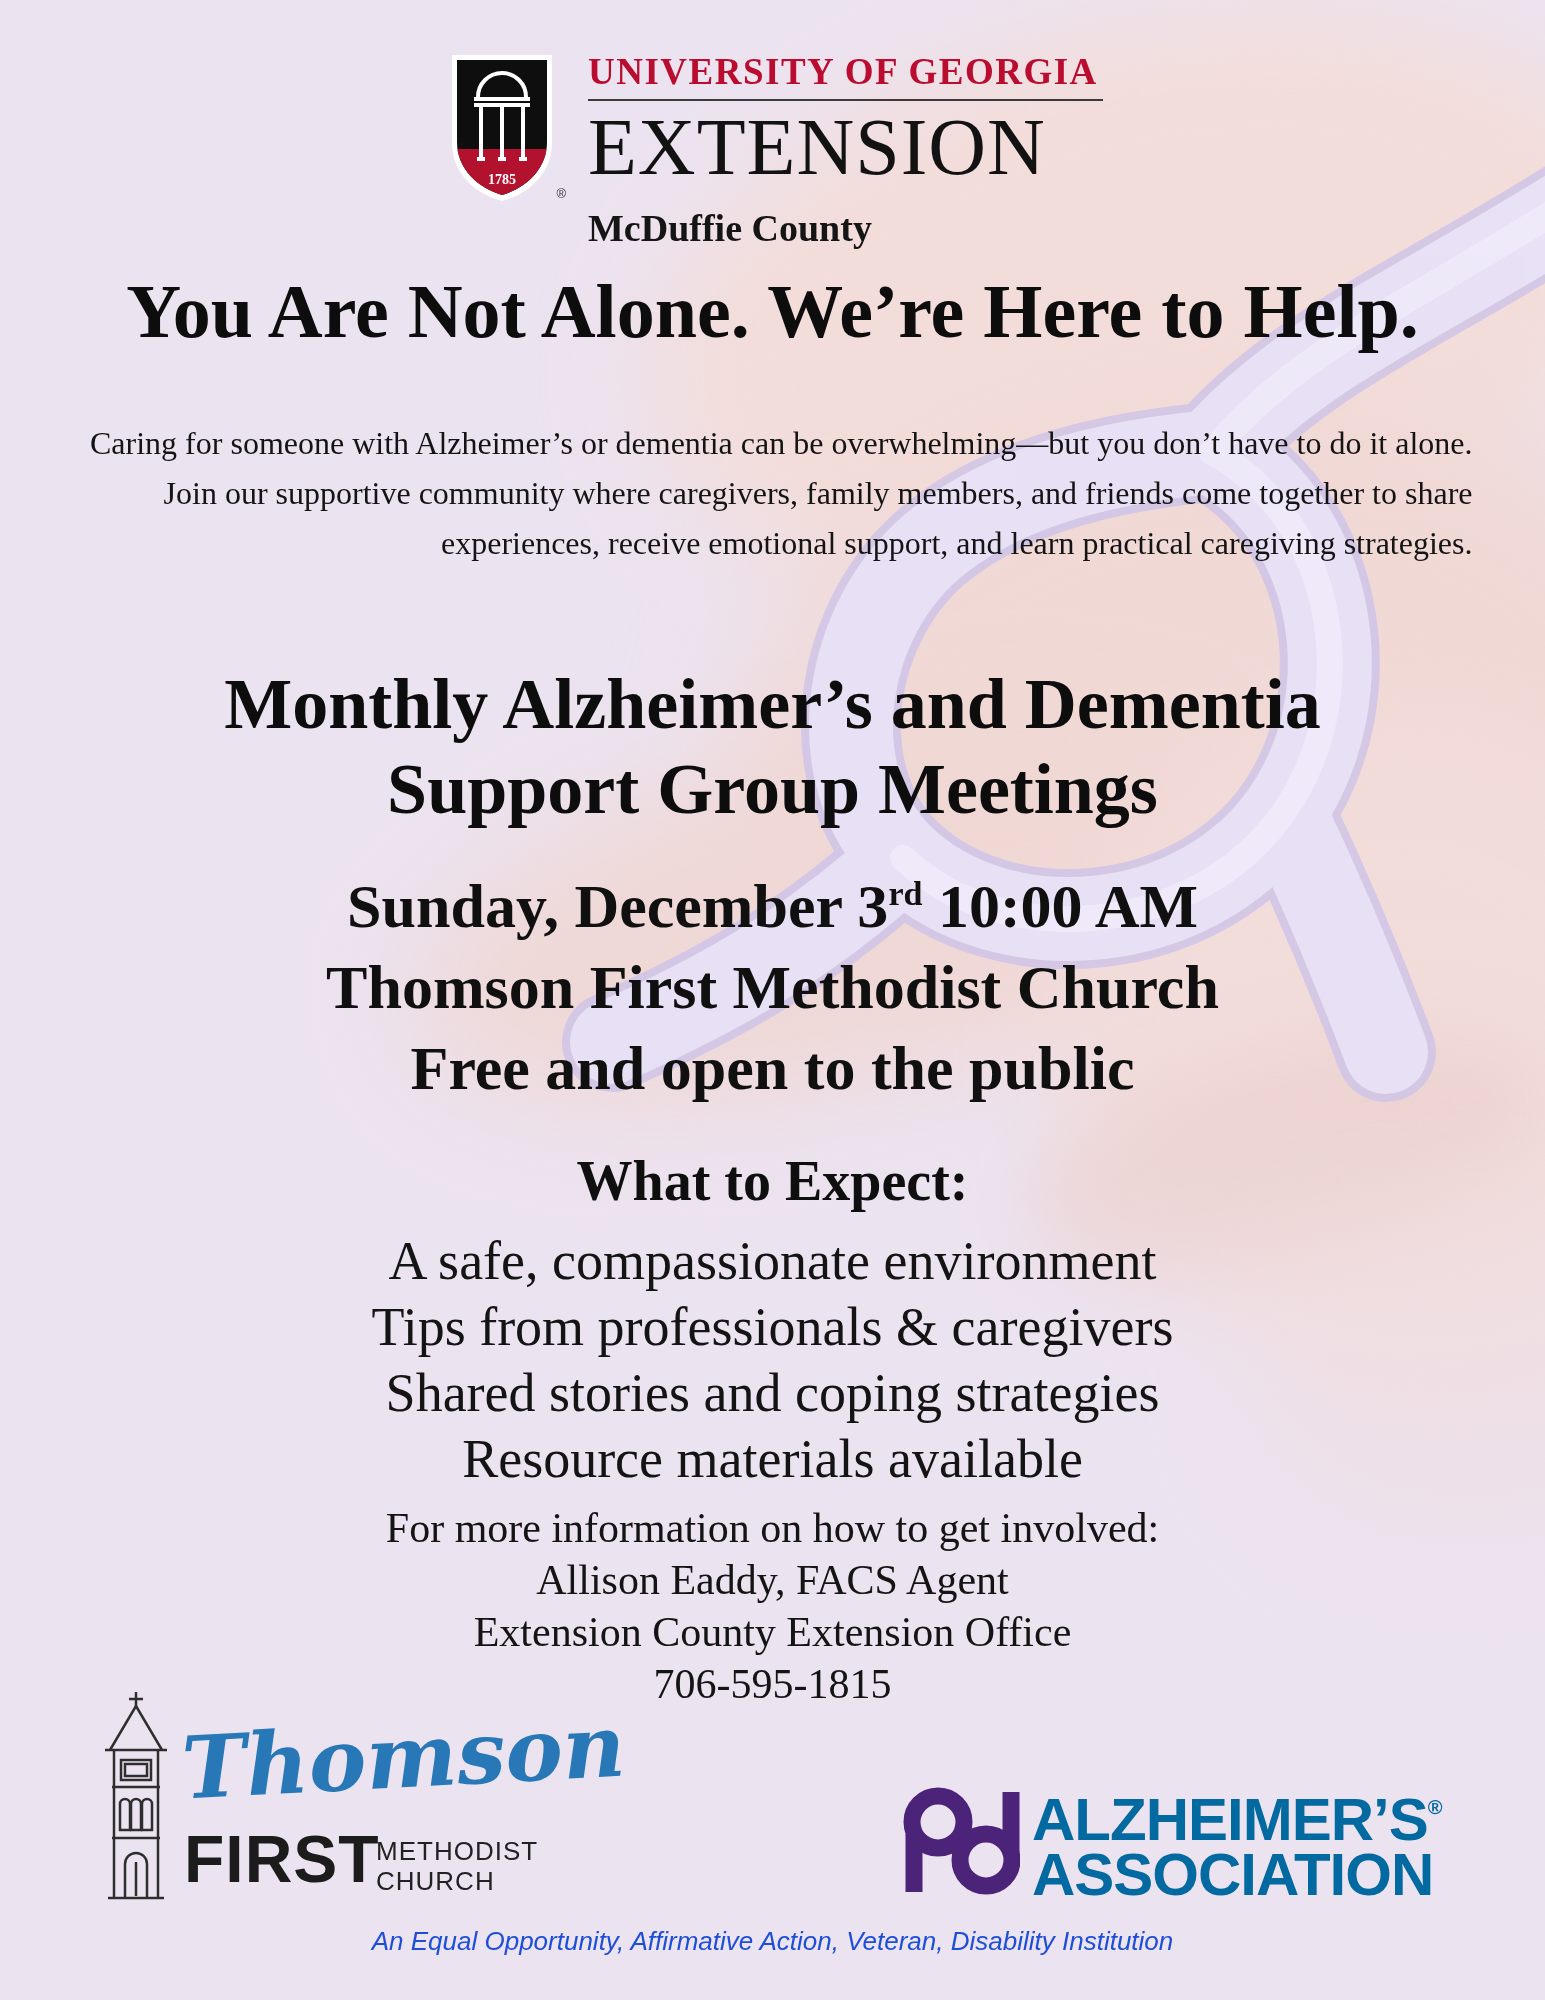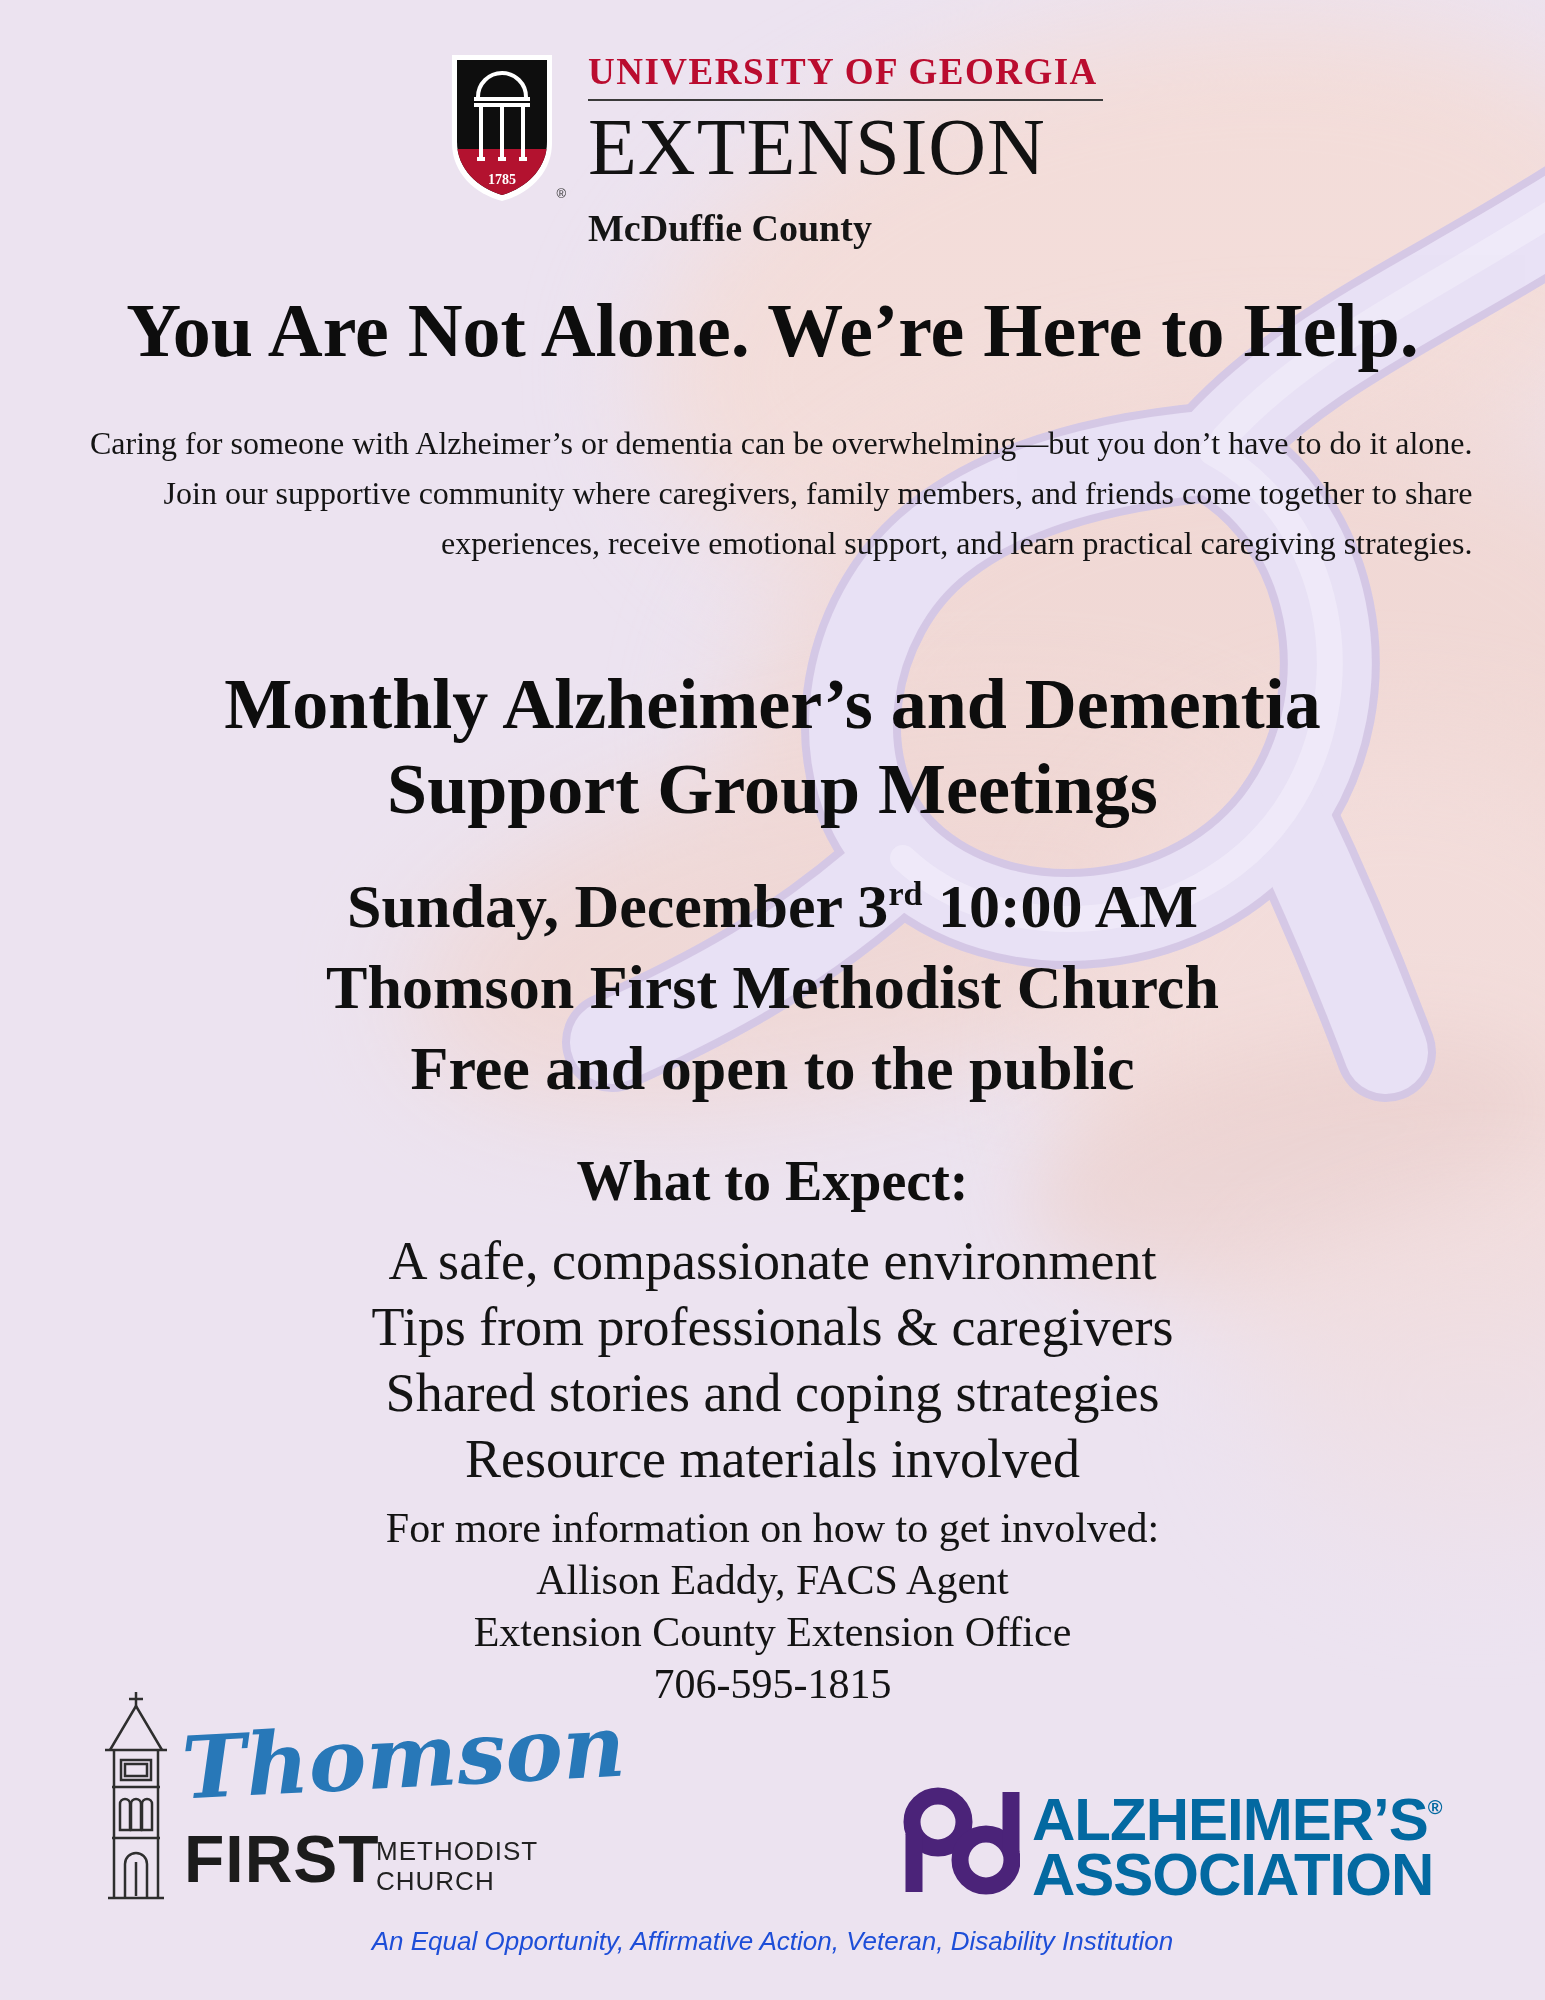--- a/index.html
+++ b/index.html
@@ -31,21 +31,21 @@
   .uga{left:450px;top:53px;display:flex;align-items:flex-start;}
   .uga-shield-wrap{position:relative;width:104px;height:150px;flex:0 0 auto;}
   .uga-reg{position:absolute;right:-12px;bottom:2px;font-size:13px;color:#333;font-family:"Liberation Sans",sans-serif;}
   .uga-text{margin-left:34px;display:flex;flex-direction:column;align-items:flex-start;text-align:left;}
   .uga-univ{font-size:37px;font-weight:bold;letter-spacing:1.5px;color:#ba0c2f;line-height:1;white-space:nowrap;}
   .uga-rule{width:515px;height:2px;background:#3a3a3a;margin:9px 0 4px 0;}
   .uga-ext{font-size:80px;letter-spacing:1px;color:#121212;line-height:1.05;white-space:nowrap;}
   .uga-county{font-size:38px;font-weight:bold;color:#151515;margin-top:20px;line-height:1;}
   
   .center{left:0;width:100%;text-align:center;}
-  .headline{top:292px;font-size:76px;font-weight:bold;color:#0d0d0d;letter-spacing:0;line-height:1;}
+  .headline{top:273px;font-size:76px;font-weight:bold;color:#0d0d0d;letter-spacing:0;line-height:1;}
   .intro{top:418px;left:50%;transform:translateX(-50%);width:1400px;font-size:32px;line-height:50px;color:#141414;text-align:right;}
   .meeting-title{top:662px;font-weight:bold;font-size:72px;line-height:1.18;color:#0d0d0d;}
   .meeting-details{top:866px;font-weight:bold;font-size:62px;line-height:81px;color:#101010;}
   .meeting-details sup{font-size:55%;vertical-align:super;line-height:0;}
   .expect{top:1146px;}
   .expect-heading{font-weight:bold;font-size:56px;line-height:1.25;color:#0f0f0f;}
   .expect-item{font-size:54px;line-height:66px;color:#141414;}
   .expect-list{margin-top:12px;text-align:center;}
   .contact{top:1502px;font-size:42px;line-height:52px;color:#141414;}
   
@@ -147,21 +147,21 @@
       <div>Thomson First Methodist Church</div>
       <div>Free and open to the public</div>
     </div>
 
     <div class="abs center expect">
       <div class="expect-heading">What to Expect:</div>
       <div class="expect-list">
         <div class="expect-item">A safe, compassionate environment</div>
         <div class="expect-item">Tips from professionals &amp; caregivers</div>
         <div class="expect-item">Shared stories and coping strategies</div>
-        <div class="expect-item">Resource materials involved</div>
+        <div class="expect-item">Resource materials available</div>
       </div>
     </div>
 
     <div class="abs center contact">
       <div>For more information on how to get involved:</div>
       <div>Allison Eaddy, FACS Agent</div>
       <div>Extension County Extension Office</div>
       <div>706-595-1815</div>
     </div>
 

